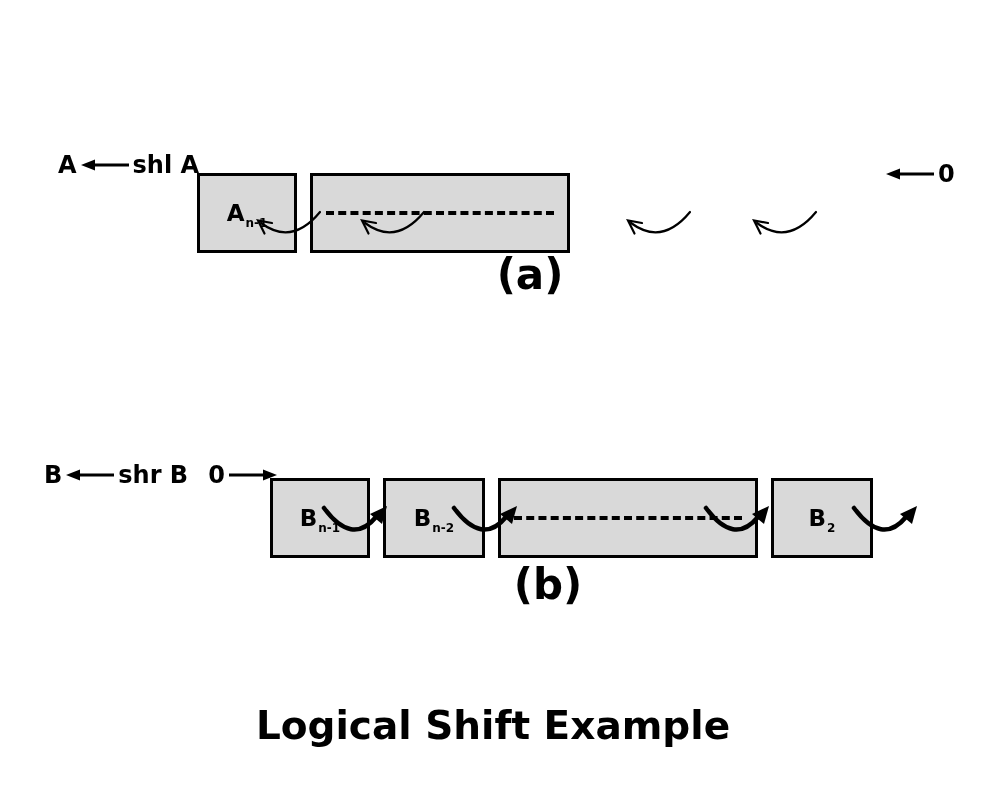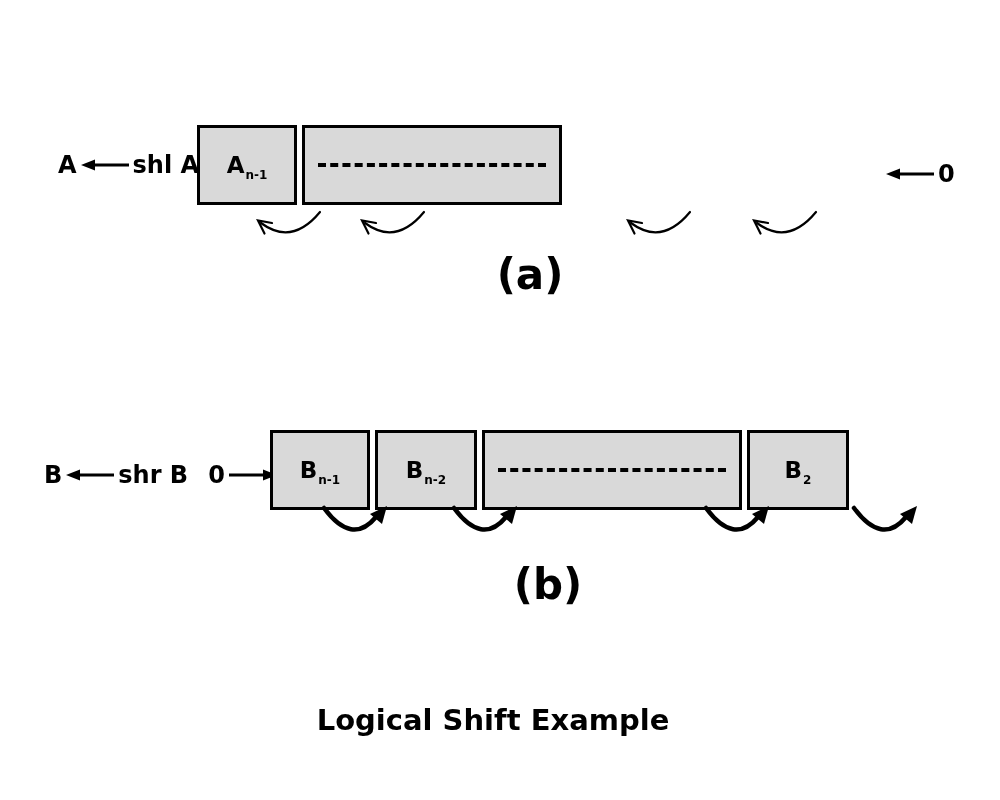--- a/index.html
+++ b/index.html
@@ -11,21 +11,22 @@
   .canvas {
     position: relative;
     width: 1000px;
     height: 800px;
     background: #ffffff;
     overflow: hidden;
   }
   .register {
     position: absolute;
     display: flex;
-    gap: 5px;
+    gap: 13px;
+    margin-top: 48px;
   }
   .cell {
     background: #d9d9d9;
     border: 3px solid #000;
     height: 80px;
     display: flex;
     align-items: center;
     justify-content: center;
     font-weight: bold;
     font-size: 23px;
@@ -63,21 +64,21 @@
   .caption {
     position: absolute;
     transform: translateX(-50%);
     font-weight: bold;
     font-size: 42px;
   }
   .title {
     position: absolute;
     transform: translateX(-50%);
     font-weight: bold;
-    font-size: 29px;
+    font-size: 39px;
   }
 </style>
 </head>
 <body>
 
 <div class="canvas">
 
   <div>
 
     <div class="side-label" style="left:58px; top:151px;">

